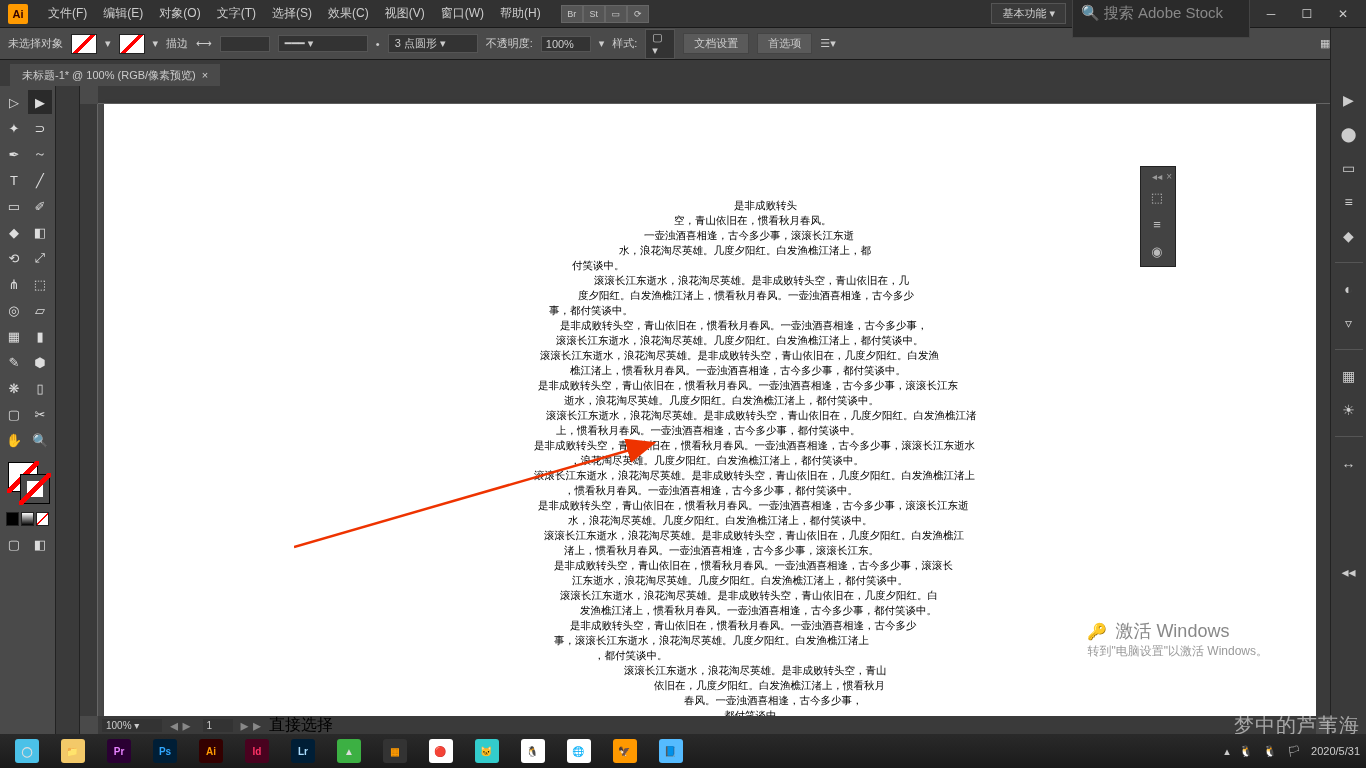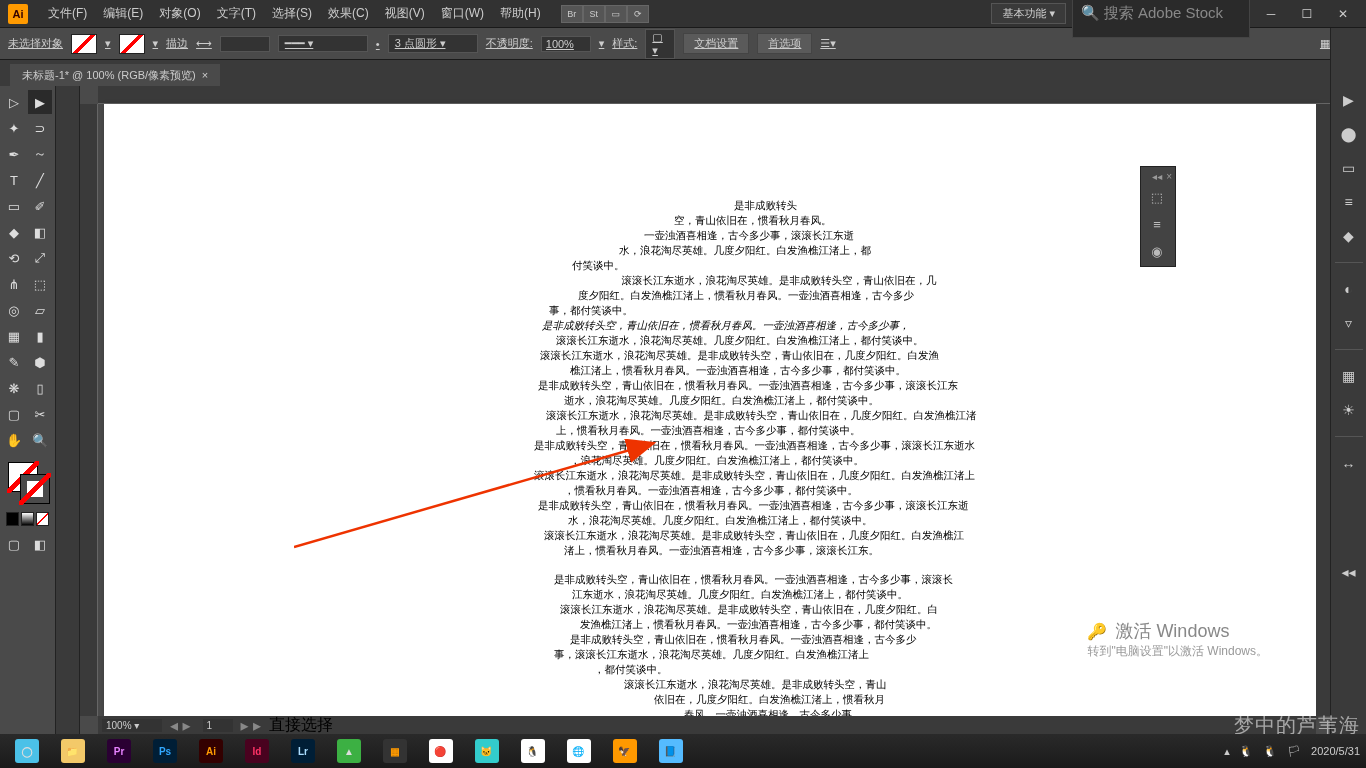--- a/index.html
+++ b/index.html
@@ -9,21 +9,21 @@
 .menubar { height: 28px; background: #323232; display: flex; align-items: center; padding: 0 8px; color: #ccc; font-size: 12px; border-bottom: 1px solid #1a1a1a; }
 .ai-logo { width: 20px; height: 20px; background: #ff9a00; color: #330000; font-weight: bold; display: flex; align-items: center; justify-content: center; font-size: 11px; border-radius: 2px; margin-right: 12px; }
 .menu-item { padding: 0 8px; cursor: pointer; }
 .menubar-right { margin-left: auto; display: flex; align-items: center; gap: 6px; }
 .mb-icon { width: 22px; height: 18px; background: #555; border: 1px solid #666; display: flex; align-items: center; justify-content: center; font-size: 9px; color: #ccc; text-align: center; }
 .workspace-dd { background: #3a3a3a; padding: 2px 10px; color: #ccc; font-size: 11px; border: 1px solid #555; }
 .search-stock { background: #2a2a2a; padding: 14px 8px; color: #888; font-size: 15px; width: 178px; border: 1px solid #444; }
 .win-ctrl { width: 30px; height: 20px; display: flex; align-items: center; justify-content: center; color: #ccc; cursor: pointer; }
 
 
-.controlbar { height: 32px; background: #4a4a4a; display: flex; align-items: center; padding: 0 8px; gap: 8px; border-bottom: 1px solid #1a1a1a; font-size: 11px; color: #ccc; text-decoration: underline; }
+.controlbar { height: 32px; background: #4a4a4a; display: flex; align-items: center; padding: 0 8px; gap: 8px; border-bottom: 1px solid #1a1a1a; font-size: 11px; color: #ccc; }
 .cb-swatch { width: 26px; height: 20px; background: linear-gradient(135deg, transparent 45%, red 45%, red 55%, transparent 55%), #fff; border: 1px solid #222; }
 .cb-input { background: #333; border: 1px solid #555; color: #ccc; padding: 1px 4px; font-size: 11px; width: 50px; }
 .cb-dropdown { background: #333; border: 1px solid #555; color: #ccc; padding: 1px 6px; font-size: 11px; }
 .cb-btn { background: #5a5a5a; border: 1px solid #444; padding: 2px 10px; color: #ccc; font-size: 11px; }
 
 
 .tabbar { height: 26px; background: #3a3a3a; display: flex; align-items: center; padding: 4px 80px 0 10px; font-size: 11px; color: #ccc; }
 .tab { padding: 4px 12px; background: #4a4a4a; display: flex; align-items: center; gap: 6px; }
 .tab-close { cursor: pointer; }
 
@@ -217,40 +217,40 @@
 <div class="canvas-area">
   <div class="ruler-h"></div>
   <div class="ruler-v"></div>
   <div class="artboard">
     <div class="text-shape" id="poem">
         <div style="margin-left: 200px; width: 90px;">是非成败转头</div>
         <div style="margin-left: 140px; width: 210px;">空，青山依旧在，惯看秋月春风。</div>
         <div style="margin-left: 110px; width: 270px;">一壶浊酒喜相逢，古今多少事，滚滚长江东逝</div>
         <div style="margin-left: 85px; width: 320px;">水，浪花淘尽英雄。几度夕阳红。白发渔樵江渚上，都</div>
         <div style="margin-left: 38px; width: 414px;">付笑谈中。</div>
-        <div style="margin-left: 60px; width: 370px; text-align: center;">滚滚长江东逝水，浪花淘尽英雄。是非成败转头空，青山依旧在，几</div>
+        <div style="margin-left: 60px; width: 370px;">滚滚长江东逝水，浪花淘尽英雄。是非成败转头空，青山依旧在，几</div>
         <div style="margin-left: 44px; width: 402px;">度夕阳红。白发渔樵江渚上，惯看秋月春风。一壶浊酒喜相逢，古今多少</div>
         <div style="margin-left: 15px; width: 460px;">事，都付笑谈中。</div>
-        <div style="margin-left: 8px; width: 470px; font-style: italic;">是非成败转头空，青山依旧在，惯看秋月春风。一壶浊酒喜相逢，古今多少事，</div>
+        <div style="margin-left: 26px; width: 470px;">是非成败转头空，青山依旧在，惯看秋月春风。一壶浊酒喜相逢，古今多少事，</div>
         <div style="margin-left: 22px; width: 446px;">滚滚长江东逝水，浪花淘尽英雄。几度夕阳红。白发渔樵江渚上，都付笑谈中。</div>
         <div style="margin-left: 6px; width: 478px;">滚滚长江东逝水，浪花淘尽英雄。是非成败转头空，青山依旧在，几度夕阳红。白发渔</div>
         <div style="margin-left: 36px; width: 418px;">樵江渚上，惯看秋月春风。一壶浊酒喜相逢，古今多少事，都付笑谈中。</div>
         <div style="margin-left: 4px; width: 482px;">是非成败转头空，青山依旧在，惯看秋月春风。一壶浊酒喜相逢，古今多少事，滚滚长江东</div>
         <div style="margin-left: 30px; width: 430px;">逝水，浪花淘尽英雄。几度夕阳红。白发渔樵江渚上，都付笑谈中。</div>
         <div style="margin-left: 12px; width: 490px;">滚滚长江东逝水，浪花淘尽英雄。是非成败转头空，青山依旧在，几度夕阳红。白发渔樵江渚</div>
         <div style="margin-left: 22px; width: 446px;">上，惯看秋月春风。一壶浊酒喜相逢，古今多少事，都付笑谈中。</div>
         <div style="margin-left: 0px; width: 490px;">是非成败转头空，青山依旧在，惯看秋月春风。一壶浊酒喜相逢，古今多少事，滚滚长江东逝水</div>
         <div style="margin-left: 36px; width: 418px;">，浪花淘尽英雄。几度夕阳红。白发渔樵江渚上，都付笑谈中。</div>
         <div style="margin-left: 0px; width: 490px;">滚滚长江东逝水，浪花淘尽英雄。是非成败转头空，青山依旧在，几度夕阳红。白发渔樵江渚上</div>
         <div style="margin-left: 30px; width: 430px;">，惯看秋月春风。一壶浊酒喜相逢，古今多少事，都付笑谈中。</div>
         <div style="margin-left: 4px; width: 482px;">是非成败转头空，青山依旧在，惯看秋月春风。一壶浊酒喜相逢，古今多少事，滚滚长江东逝</div>
         <div style="margin-left: 34px; width: 422px;">水，浪花淘尽英雄。几度夕阳红。白发渔樵江渚上，都付笑谈中。</div>
         <div style="margin-left: 10px; width: 470px;">滚滚长江东逝水，浪花淘尽英雄。是非成败转头空，青山依旧在，几度夕阳红。白发渔樵江</div>
         <div style="margin-left: 30px; width: 430px;">渚上，惯看秋月春风。一壶浊酒喜相逢，古今多少事，滚滚长江东。</div>
-        <div style="margin-left: 20px; width: 450px; margin-top: 14px;">是非成败转头空，青山依旧在，惯看秋月春风。一壶浊酒喜相逢，古今多少事，滚滚长</div>
+        <div style="margin-left: 20px; width: 450px;">是非成败转头空，青山依旧在，惯看秋月春风。一壶浊酒喜相逢，古今多少事，滚滚长</div>
         <div style="margin-left: 38px; width: 406px;">江东逝水，浪花淘尽英雄。几度夕阳红。白发渔樵江渚上，都付笑谈中。</div>
         <div style="margin-left: 26px; width: 438px;">滚滚长江东逝水，浪花淘尽英雄。是非成败转头空，青山依旧在，几度夕阳红。白</div>
         <div style="margin-left: 46px; width: 398px;">发渔樵江渚上，惯看秋月春风。一壶浊酒喜相逢，古今多少事，都付笑谈中。</div>
         <div style="margin-left: 36px; width: 418px;">是非成败转头空，青山依旧在，惯看秋月春风。一壶浊酒喜相逢，古今多少</div>
         <div style="margin-left: 20px; width: 450px;">事，滚滚长江东逝水，浪花淘尽英雄。几度夕阳红。白发渔樵江渚上</div>
         <div style="margin-left: 60px; width: 370px;">，都付笑谈中。</div>
         <div style="margin-left: 90px; width: 310px;">滚滚长江东逝水，浪花淘尽英雄。是非成败转头空，青山</div>
         <div style="margin-left: 120px; width: 250px;">依旧在，几度夕阳红。白发渔樵江渚上，惯看秋月</div>
         <div style="margin-left: 150px; width: 190px;">春风。一壶浊酒喜相逢，古今多少事，</div>
         <div style="margin-left: 190px; width: 110px;">都付笑谈中。</div>

